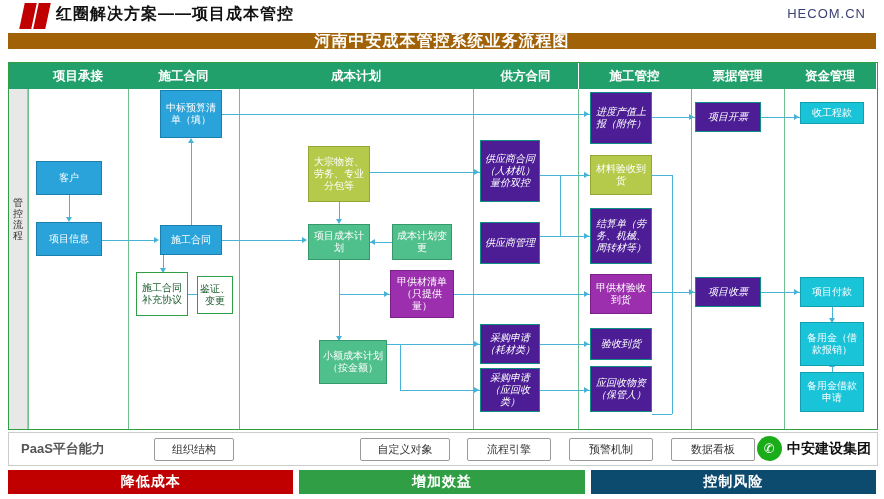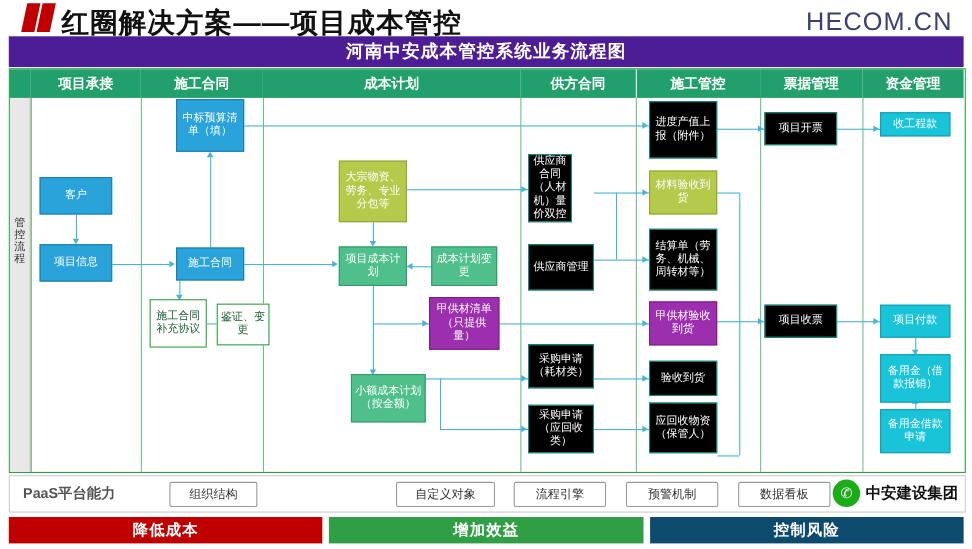--- a/index.html
+++ b/index.html
@@ -3,42 +3,42 @@
 <meta charset="utf-8">
 <style>
   html,body{margin:0;padding:0;}
   body{width:884px;height:499px;background:#ffffff;font-family:"Liberation Sans","DejaVu Sans",sans-serif;overflow:hidden;}
   .page{position:relative;width:884px;height:499px;}
 
   
   .header{position:absolute;left:0;top:0;width:884px;height:33px;background:#ffffff;}
   .hdr-bar{position:absolute;left:22px;top:3px;width:12px;height:26px;background:#c00000;transform:skewX(-12deg);}
   .hdr-bar2{position:absolute;left:36px;top:3px;width:12px;height:26px;background:#c00000;transform:skewX(-12deg);}
-  .hdr-title{position:absolute;left:56px;top:4px;font-size:25px;font-weight:bold;color:#111;letter-spacing:1px;}
-  .hdr-right{position:absolute;right:18px;top:6px;font-size:23px;color:#3b3f74;letter-spacing:1px;}
-
-  
-  .titleband{position:absolute;left:8px;top:33px;width:868px;height:28px;background:#4c1d95;
+  .hdr-title{position:absolute;left:56px;top:4px;font-size:16px;font-weight:bold;color:#111;letter-spacing:1px;}
+  .hdr-right{position:absolute;right:18px;top:6px;font-size:13px;color:#3b3f74;letter-spacing:1px;}
+
+  
+  .titleband{position:absolute;left:8px;top:33px;width:868px;height:16px;background:#a16207;
     display:flex;align-items:center;justify-content:center;}
   .titleband span{color:#fff;font-size:16px;font-weight:bold;letter-spacing:1px;}
 
   
   .frame{position:absolute;left:8px;top:62px;width:868px;height:366px;border:1px solid #2f9e44;background:#fff;}
   .colhead{position:absolute;top:0;height:26px;background:#22a06b;border-right:1px solid #ffffff;
     display:flex;align-items:center;justify-content:center;color:#fff;font-size:12.5px;font-weight:bold;}
   .colline{position:absolute;top:26px;width:1px;height:340px;background:#6fbf8e;}
   .leftband{position:absolute;left:0;top:26px;width:18px;height:340px;background:#e8e8e8;border-right:1px solid #bbb;}
   .leftband span{position:absolute;left:2px;top:108px;width:14px;font-size:10px;color:#333;line-height:11px;text-align:center;}
 
   
   .node{position:absolute;box-sizing:border-box;display:flex;align-items:center;justify-content:center;
     text-align:center;font-size:10px;line-height:12px;color:#ffffff;padding:1px 2px;}
   .n-blue{background:#29a3d9;border:1px solid #1b7fae;}
   .n-green{background:#4fbf8b;border:1px solid #349a6c;}
-  .n-teal{background:#000000;border:1px solid #0e8f81;}
+  .n-teal{background:#4c1d95;border:1px solid #0e8f81;font-style:italic;}
   .n-olive{background:#b5c94a;border:1px solid #93a636;color:#ffffff;}
   .n-purple{background:#9b2fae;border:1px solid #7a2189;}
   .n-cyan{background:#19c3d8;border:1px solid #12a0b1;}
   .n-white{background:#ffffff;border:1px solid #2f9e44;color:#1a5c2f;}
 
   
   .ln{position:absolute;background:#47b3d6;}
   .lnv{width:1px;}
   .lnh{height:1px;}
   .arw{position:absolute;width:0;height:0;}
@@ -184,29 +184,29 @@
     <div class="ln lnv" style="left:832px;top:366px;height:6px;"></div>
     <div class="arw arw-u" style="left:829px;top:362px;"></div>
   </div>
 
   <div>
     <div class="node n-blue" style="left:36px;top:161px;width:66px;height:34px;">客户</div>
     <div class="node n-blue" style="left:36px;top:222px;width:66px;height:34px;">项目信息</div>
     <div class="node n-blue" style="left:160px;top:90px;width:62px;height:48px;">中标预算清单（填）</div>
     <div class="node n-blue" style="left:160px;top:225px;width:62px;height:30px;">施工合同</div>
     <div class="node n-white" style="left:136px;top:272px;width:52px;height:44px;">施工合同补充协议</div>
-    <div class="node n-white" style="left:197px;top:276px;width:48px;height:38px;">鉴证、变更</div>
+    <div class="node n-white" style="left:197px;top:276px;width:36px;height:38px;">鉴证、变更</div>
     <div class="node n-olive" style="left:308px;top:146px;width:62px;height:56px;">大宗物资、劳务、专业分包等</div>
     <div class="node n-green" style="left:308px;top:224px;width:62px;height:36px;">项目成本计划</div>
     <div class="node n-green" style="left:392px;top:224px;width:60px;height:36px;">成本计划变更</div>
     <div class="node n-purple" style="left:390px;top:270px;width:64px;height:48px;">甲供材清单（只提供量）</div>
     <div class="node n-green" style="left:305px;top:340px;width:68px;height:44px;margin-left:14px;">小额成本计划（按金额）</div>
-    <div class="node n-teal" style="left:480px;top:313px;width:60px;height:40px;">采购申请（耗材类）</div>
+    <div class="node n-teal" style="left:480px;top:324px;width:60px;height:40px;">采购申请（耗材类）</div>
     <div class="node n-teal" style="left:480px;top:368px;width:60px;height:44px;">采购申请（应回收类）</div>
-    <div class="node n-teal" style="left:480px;top:140px;width:40px;height:62px;">供应商合同（人材机）量价双控</div>
+    <div class="node n-teal" style="left:480px;top:140px;width:60px;height:62px;">供应商合同（人材机）量价双控</div>
     <div class="node n-teal" style="left:480px;top:222px;width:60px;height:42px;">供应商管理</div>
     <div class="node n-teal" style="left:590px;top:92px;width:62px;height:52px;">进度产值上报（附件）</div>
     <div class="node n-olive" style="left:590px;top:155px;width:62px;height:40px;">材料验收到货</div>
     <div class="node n-teal" style="left:590px;top:208px;width:62px;height:56px;">结算单（劳务、机械、周转材等）</div>
     <div class="node n-purple" style="left:590px;top:274px;width:62px;height:40px;">甲供材验收到货</div>
     <div class="node n-teal" style="left:590px;top:328px;width:62px;height:32px;">验收到货</div>
     <div class="node n-teal" style="left:590px;top:366px;width:62px;height:46px;">应回收物资（保管人）</div>
     <div class="node n-teal" style="left:695px;top:102px;width:66px;height:30px;">项目开票</div>
     <div class="node n-teal" style="left:695px;top:277px;width:66px;height:30px;">项目收票</div>
     <div class="node n-cyan" style="left:800px;top:102px;width:64px;height:22px;">收工程款</div>

